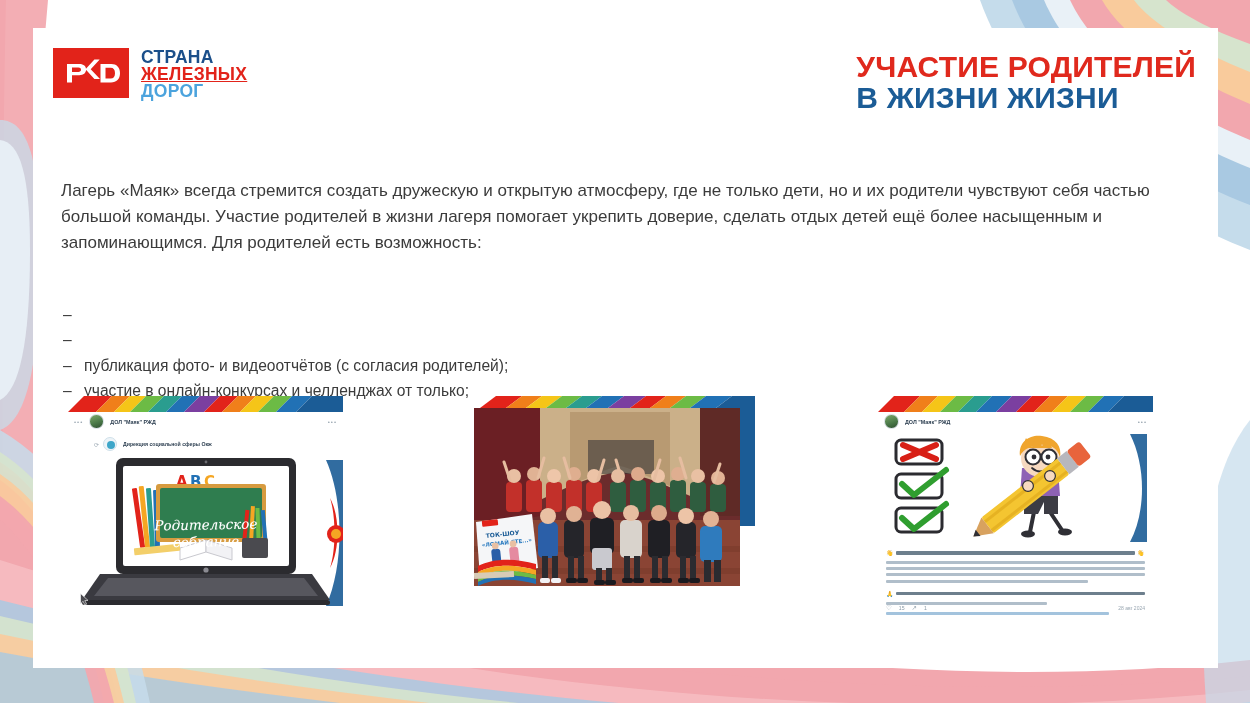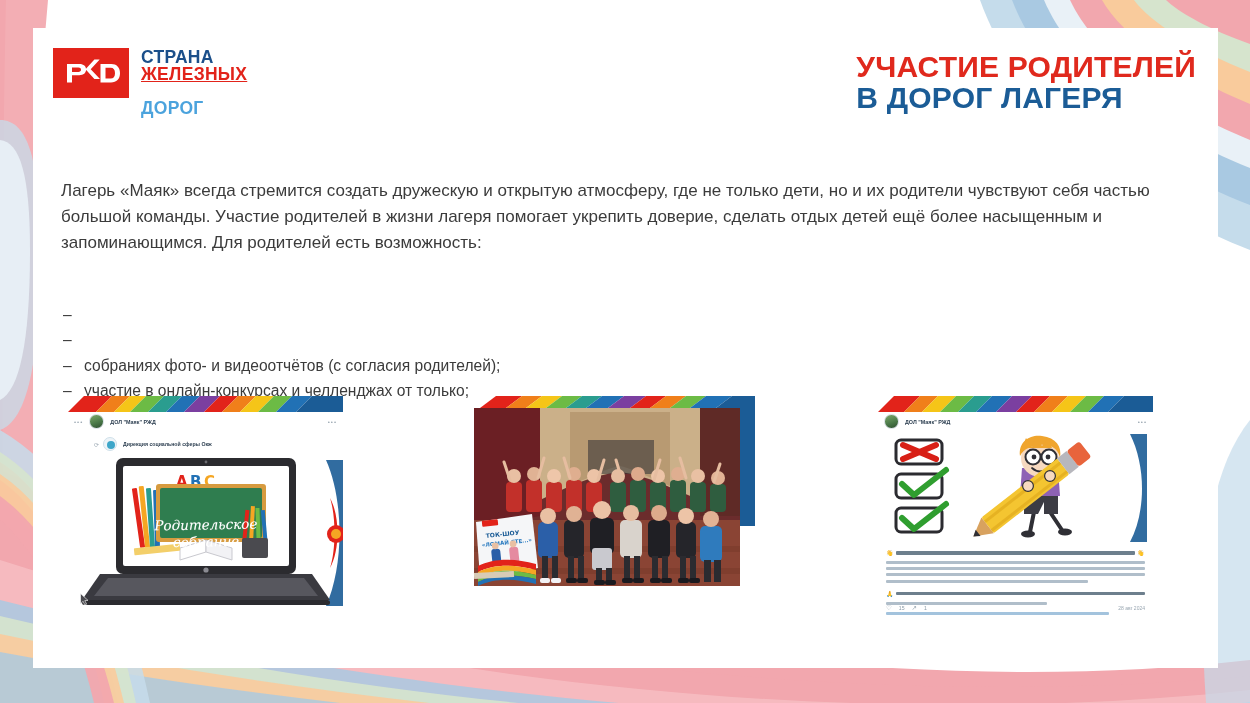--- a/index.html
+++ b/index.html
@@ -55,21 +55,21 @@
     line-height: 0.97;
     padding-top: 1px;
   }
   .lockup-words span {
     font-weight: 700;
     font-size: 17.5px;
     letter-spacing: 0.3px;
   }
   .lw-1 { color: #1b4f8a; }
   .lw-2 { color: #e2231a; text-decoration: underline; }
-  .lw-3 { color: #4ba3dd; margin-top: 17px; }
+  .lw-3 { color: #4ba3dd; }
 
   
   .slide-title {
     position: absolute;
     right: 22px; top: 24px;
     text-align: left;
     line-height: 1.03;
   }
   .slide-title .t-line {
     display: block;
@@ -285,37 +285,37 @@
         </div>
         <div class="lockup-words">
           <span class="lw-1">СТРАНА</span>
           <span class="lw-2">ЖЕЛЕЗНЫХ</span>
           <span class="lw-3">ДОРОГ</span>
         </div>
       </div>
 
       <div class="slide-title">
         <span class="t-line t-red">УЧАСТИЕ РОДИТЕЛЕЙ</span>
-        <span class="t-line t-blue">В ДОРОГ ЛАГЕРЯ</span>
+        <span class="t-line t-blue">В ЖИЗНИ ЖИЗНИ</span>
       </div>
 
     </div>
 
     <p class="intro">Лагерь «Маяк» всегда стремится создать дружескую и открытую атмосферу, где не только дети, но и их родители чувствуют себя частью большой команды. Участие родителей в жизни лагеря помогает укрепить доверие, сделать отдых детей ещё более насыщенным и запоминающимся. Для родителей есть возможность:</p>
 
     <ul class="bullets">
       <li>
         <span class="dash">–</span>
       </li>
       <li>
         <span class="dash">–</span>
       </li>
       <li>
         <span class="dash">–</span>
-        <span>собраниях фото- и видеоотчётов (с согласия родителей);</span>
+        <span>публикация фото- и видеоотчётов (с согласия родителей);</span>
       </li>
       <li>
         <span class="dash">–</span>
         <span>участие в онлайн-конкурсах и челленджах от только;</span>
       </li>
     </ul>
 
     <div class="photos">
 
       <div class="photo ph-1">

